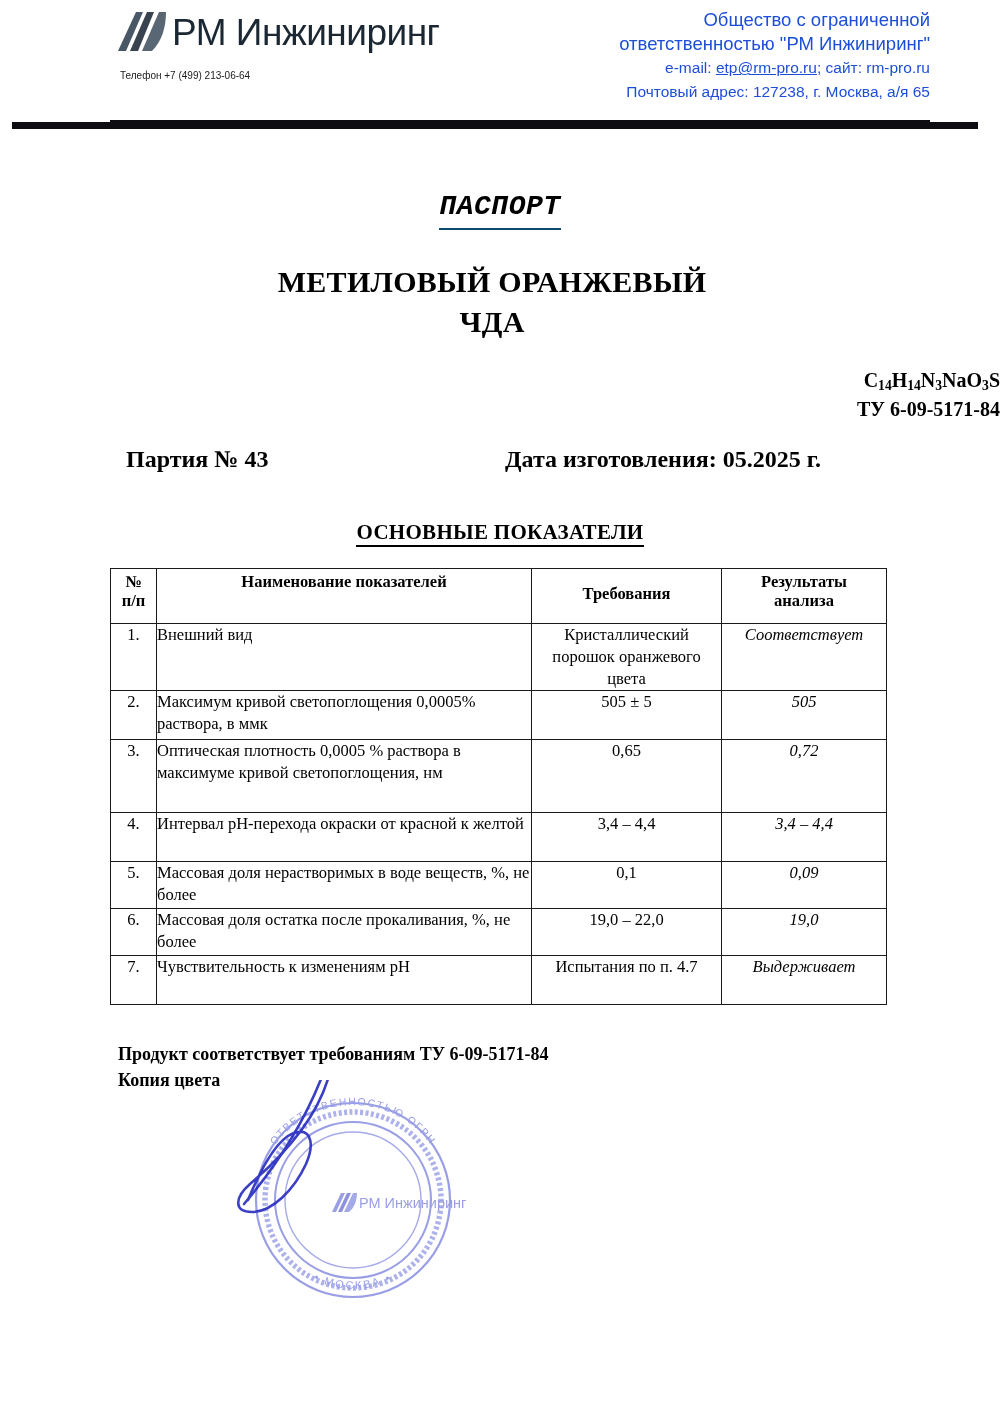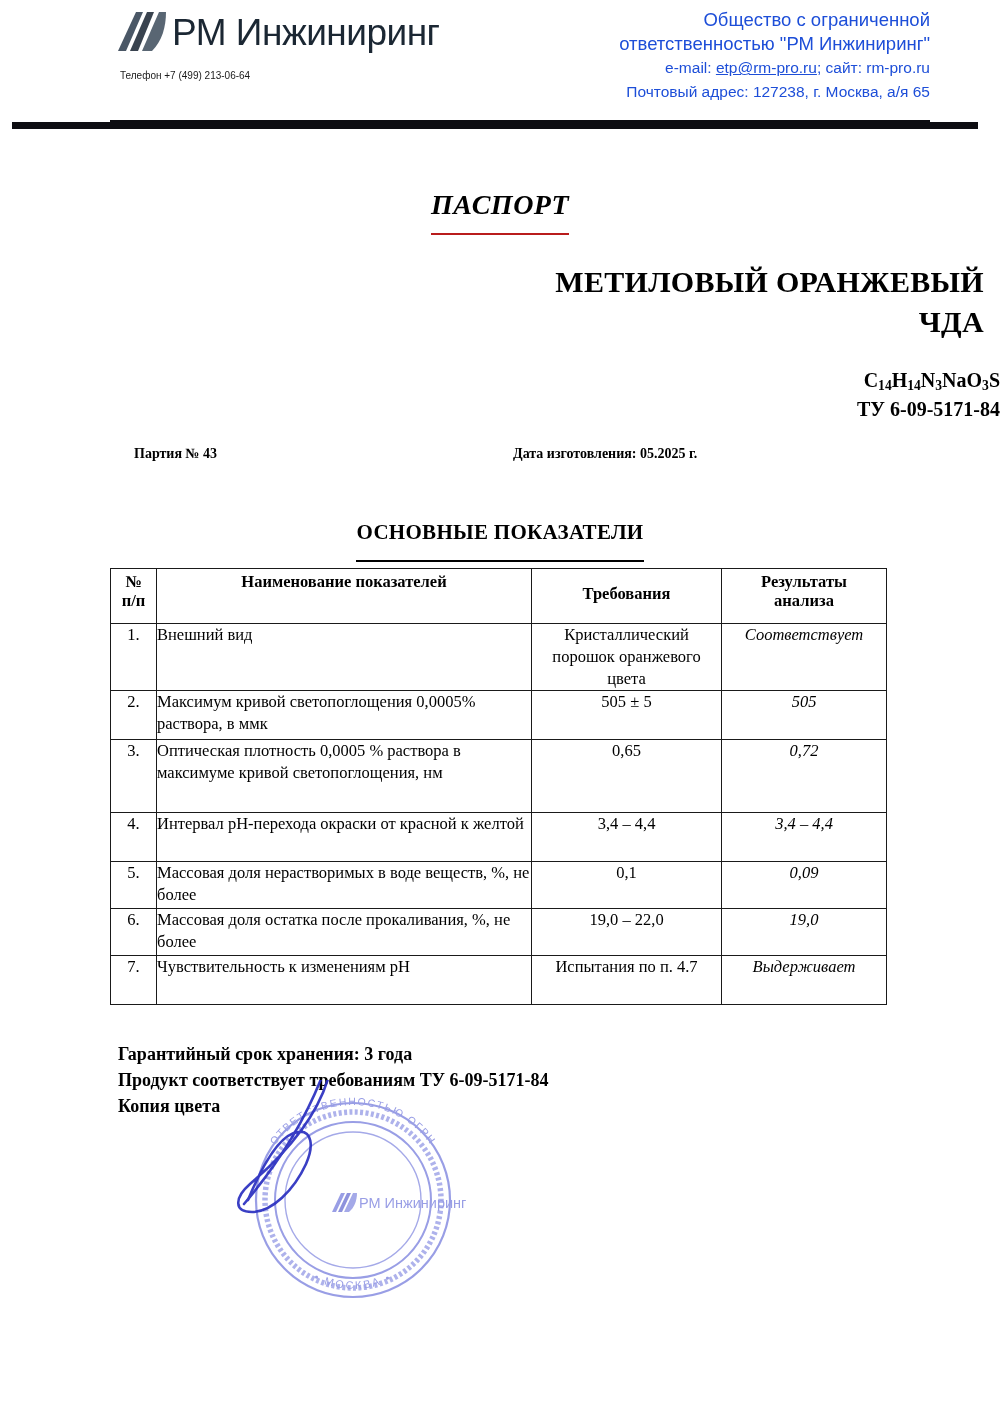--- a/index.html
+++ b/index.html
@@ -99,29 +99,30 @@
     position: absolute;
     left: 0; top: 189px;
     width: 1000px;
     text-align: center;
     font-size: 28px;
     font-weight: bold;
     font-style: italic;
     letter-spacing: 0.5px;
   }
   .doc-title span {
-    border-bottom: 2px solid #b91c1c;
-    padding-bottom: 13px;
+    border-bottom: 2px solid #0c4a6e;
+    padding-bottom: 6px;
+    font-family: Liberation Mono, monospace;
   }
 
   .product-name {
     position: absolute;
     left: 0; top: 262px;
     width: 984px;
-    text-align: right;
+    text-align: center;
     font-size: 30px;
     font-weight: bold;
     line-height: 1.33;
     letter-spacing: 0.3px;
   }
 
   .formula-block {
     position: absolute;
     left: 0; top: 366px;
     width: 1000px;
@@ -130,24 +131,24 @@
     font-weight: bold;
     line-height: 1.42;
   }
   .formula-block sub {
     font-size: 0.68em;
     vertical-align: -0.22em;
   }
 
   .batch-row {
     position: absolute;
-    left: 16px; top: 446px;
+    left: 8px; top: 446px;
     width: 984px;
     height: 24px;
-    font-size: 14px;
+    font-size: 24px;
     font-weight: bold;
   }
   .batch-row .batch {
     position: absolute;
     left: 118px; top: 0;
     white-space: nowrap;
   }
   .batch-row .mfgdate {
     position: absolute;
     left: 497px; top: 0;
@@ -158,21 +159,21 @@
     position: absolute;
     left: 0; top: 520px;
     width: 1000px;
     text-align: center;
     font-size: 21px;
     font-weight: bold;
     letter-spacing: 0.3px;
   }
   .section-title span {
     border-bottom: 2px solid #000;
-    padding-bottom: 16px;
+    padding-bottom: 1px;
   }
 
   
   .params-table {
     position: absolute;
     left: 110px; top: 568px;
     width: 776px;
     border-collapse: collapse;
     table-layout: fixed;
     font-size: 16.5px;
@@ -361,21 +362,20 @@
     <tr class="r7">
       <td class="cell-no">7.</td>
       <td class="cell-name">Чувствительность к изменениям pH</td>
       <td class="cell-req">Испытания по п. 4.7</td>
       <td class="cell-res">Выдерживает</td>
     </tr>
   </tbody>
 </table>
 
 <div class="footer-block">
-  <div>Гарантийный срок хранения: 3 года</div>
   <div>Продукт соответствует требованиям ТУ 6-09-5171-84</div>
   <div>Копия цвета</div>
 </div>
 
 <div class="stamp-area">
   <svg width="250" height="240" viewBox="0 0 250 240">
     <defs>
       <path id="ringTop" d="M 30,120 A 95,95 0 0 1 220,120"></path>
       <path id="ringBot" d="M 36,120 A 89,89 0 0 0 214,120"></path>
     </defs>

